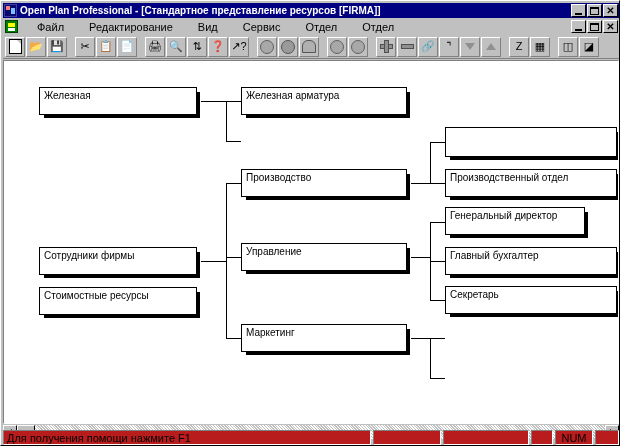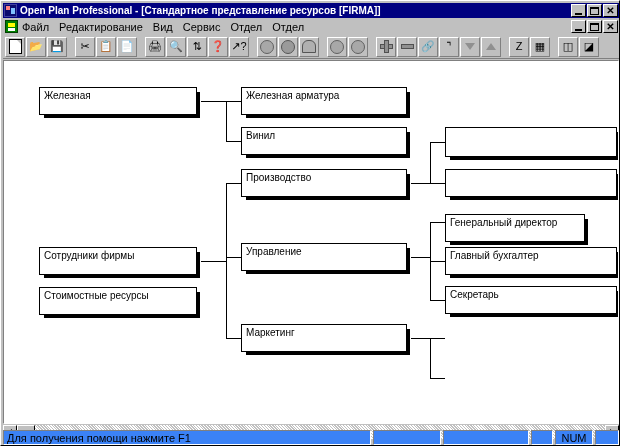--- a/index.html
+++ b/index.html
@@ -39,21 +39,21 @@
   .wbtn.cls .g{font-weight:bold;font-size:10px;line-height:9px;}
 
   
   .menurow{position:absolute;left:2px;top:18px;width:616px;height:15px;
            display:flex;align-items:center;box-sizing:border-box;}
   .mdi-icon{width:13px;height:13px;margin:0 4px 0 2px;flex:none;position:relative;
             background:#008000;border:1px solid #004000;box-sizing:border-box;}
   .mdi-icon::before{content:"";position:absolute;left:2px;top:2px;width:7px;height:4px;background:#ffff00;}
   .mdi-icon::after{content:"";position:absolute;left:2px;top:7px;width:7px;height:3px;background:#ffffff;}
   .menu{display:flex;gap:10px;flex:1;}
-  .menu span{color:#000;font-size:11px;white-space:nowrap;cursor:default;}
+  .menu span{color:#000;font-size:11px;white-space:nowrap;cursor:default;margin-left:15px;}
   .menurow .winbtns{margin-right:1px;}
 
   
   .toolbar{position:absolute;left:2px;top:34px;width:616px;height:24px;
            background:#c0c0c0;border-bottom:1px solid #808080;
            display:flex;align-items:center;box-sizing:border-box;padding-left:2px;}
   .tbtn{width:20px;height:20px;margin-right:1px;background:#c0c0c0;
         border-left:1px solid #fff;border-top:1px solid #fff;
         border-right:1px solid #808080;border-bottom:1px solid #808080;
         box-sizing:border-box;position:relative;flex:none;}
@@ -109,21 +109,21 @@
   .strack{flex:1;background:#fff;position:relative;
           background-image:
             repeating-linear-gradient(45deg,#c0c0c0 0 1px,#ffffff 1px 2px);}
   .sthumb{position:absolute;left:0;top:0;width:18px;height:12px;background:#c0c0c0;
           border-left:1px solid #fff;border-top:1px solid #fff;
           border-right:1px solid #000;border-bottom:1px solid #000;box-sizing:border-box;}
 
   
   .statusbar{position:absolute;left:2px;top:429px;width:616px;height:15px;
              display:flex;align-items:stretch;gap:2px;box-sizing:border-box;}
-  .spane{background:#3b82f6;
+  .spane{background:#b91c1c;
          border-left:1px solid #808080;border-top:1px solid #808080;
          border-right:1px solid #fff;border-bottom:1px solid #fff;
          box-sizing:border-box;font-size:11px;color:#000;
          padding:1px 3px;display:flex;align-items:center;overflow:hidden;white-space:nowrap;}
   .sp-main{flex:1;}
   .sp-a{width:68px;}
   .sp-b{width:86px;}
   .sp-c{width:22px;}
   .sp-num{width:38px;justify-content:center;}
   .sp-end{width:24px;}
@@ -311,35 +311,32 @@
       <div class="h" style="left:426px;top:317px;width:15px;"></div>
 
     <div class="node" style="left: 35px; top: 26px; width: 158px; height: 28px;">
           <span class="lbl">Железная</span>
           <span class="sh"></span>
         </div>
         <div class="node" style="left: 237px; top: 26px; width: 166px; height: 28px;">
           <span class="lbl">Железная арматура</span>
           <span class="sh"></span>
         </div>
-        <div class="node" style="left: 237px; top: 66px; width: 166px; height: 28px;">
-          <span class="lbl">Винил</span>
-          <span class="sh"></span>
-        </div>
         <div class="node" style="left: 441px; top: 66px; width: 172px; height: 30px;">
           <span class="sh"></span>
         </div>
         <div class="node" style="left: 237px; top: 108px; width: 166px; height: 28px;">
           <span class="lbl">Производство</span>
           <span class="sh"></span>
         </div>
         <div class="node" style="left: 441px; top: 108px; width: 172px; height: 28px;">
-          <span class="sh"></span>
-        </div>
-        <div class="node" style="left: 441px; top: 153px; width: 140px; height: 28px;">
+          <span class="lbl">Производственный отдел</span>
+          <span class="sh"></span>
+        </div>
+        <div class="node" style="left: 441px; top: 146px; width: 140px; height: 28px;">
           <span class="lbl">Генеральный директор</span>
           <span class="sh"></span>
         </div>
         <div class="node" style="left: 35px; top: 186px; width: 158px; height: 28px;">
           <span class="lbl">Сотрудники фирмы</span>
           <span class="sh"></span>
         </div>
         <div class="node" style="left: 237px; top: 182px; width: 166px; height: 28px;">
           <span class="lbl">Управление</span>
           <span class="sh"></span>

